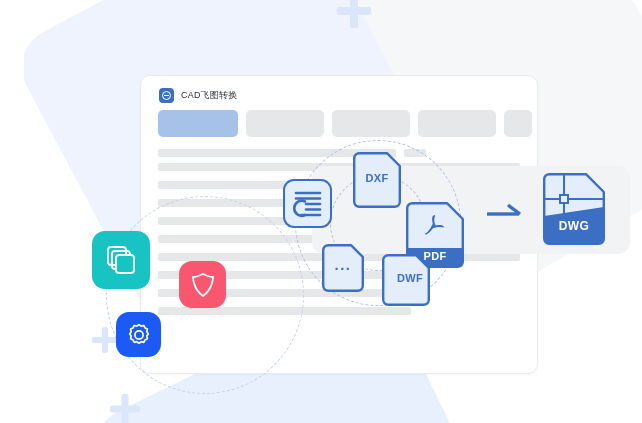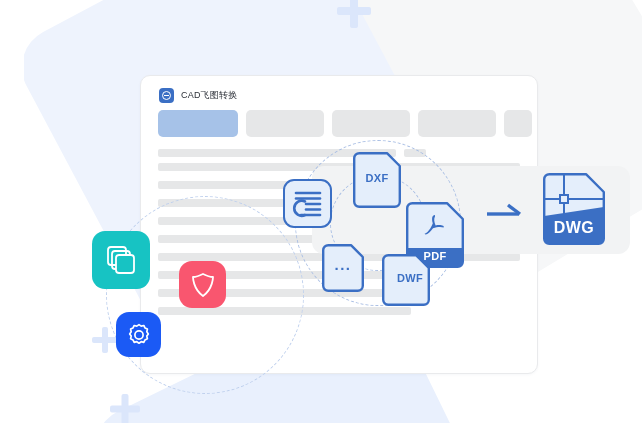--- a/index.html
+++ b/index.html
@@ -281,21 +281,21 @@
       <div class="doc" style="left: 519px; top: 173px; width: 62px; height: 72px;">
         <svg width="62" height="72" viewBox="0 0 62 72">
           <path d="M6.2,1.2 H43 L60.8,19 V65.8 a5,5 0 0 1 -5,5 H6.2 a5,5 0 0 1 -5,-5 V6.2 a5,5 0 0 1 5,-5 Z" fill="#e4eefb" stroke="#3b6fc4" stroke-width="2.4" stroke-linejoin="round"></path>
           <path d="M1.2,43 L60.8,34 V65.8 a5,5 0 0 1 -5,5 H6.2 a5,5 0 0 1 -5,-5 Z" fill="#3b6fc4"></path>
           <g stroke="#3b6fc4" stroke-width="2">
             <line x1="1.2" y1="26" x2="60.8" y2="26"></line>
             <line x1="21" y1="1.2" x2="21" y2="42"></line>
           </g>
           <rect x="17" y="22" width="8" height="8" fill="#e4eefb" stroke="#3b6fc4" stroke-width="2"></rect>
         </svg>
-        <span class="lbl" style="color: rgb(255, 255, 255); left: 0px; width: 62px; text-align: center; top: 46px; font-size: 16px;">DWG</span>
+        <span class="lbl" style="color: rgb(255, 255, 255); left: 0px; width: 62px; text-align: center; top: 46px; font-size: 12px;">DWG</span>
       </div>
     </div>
 
   <div class="arrow">
     <svg width="38" height="18" viewBox="0 0 38 18">
       <path d="M1 12 H33" stroke="#3b6fc4" stroke-width="3.4" stroke-linecap="butt" fill="none"></path>
       <path d="M22 3 L34 12" stroke="#3b6fc4" stroke-width="3.4" stroke-linecap="butt" fill="none"></path>
     </svg>
   </div>
 

